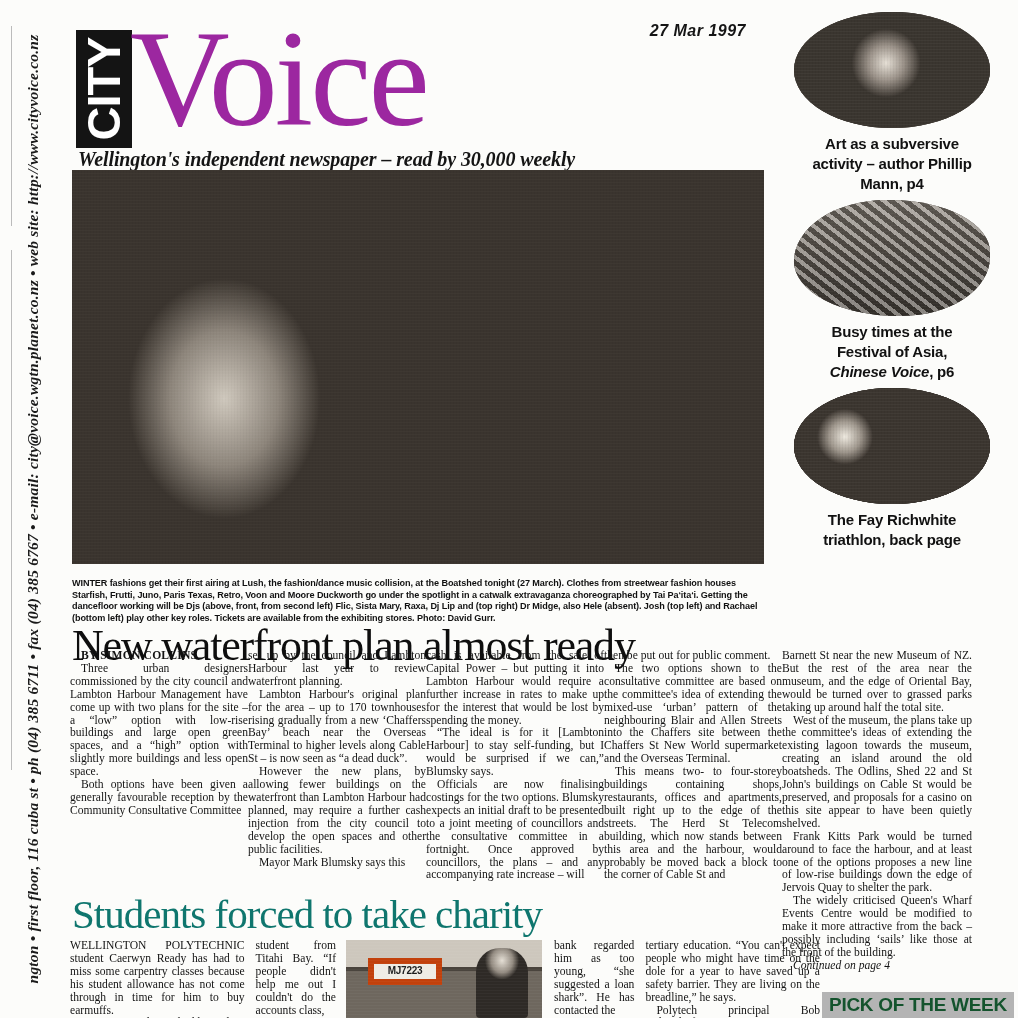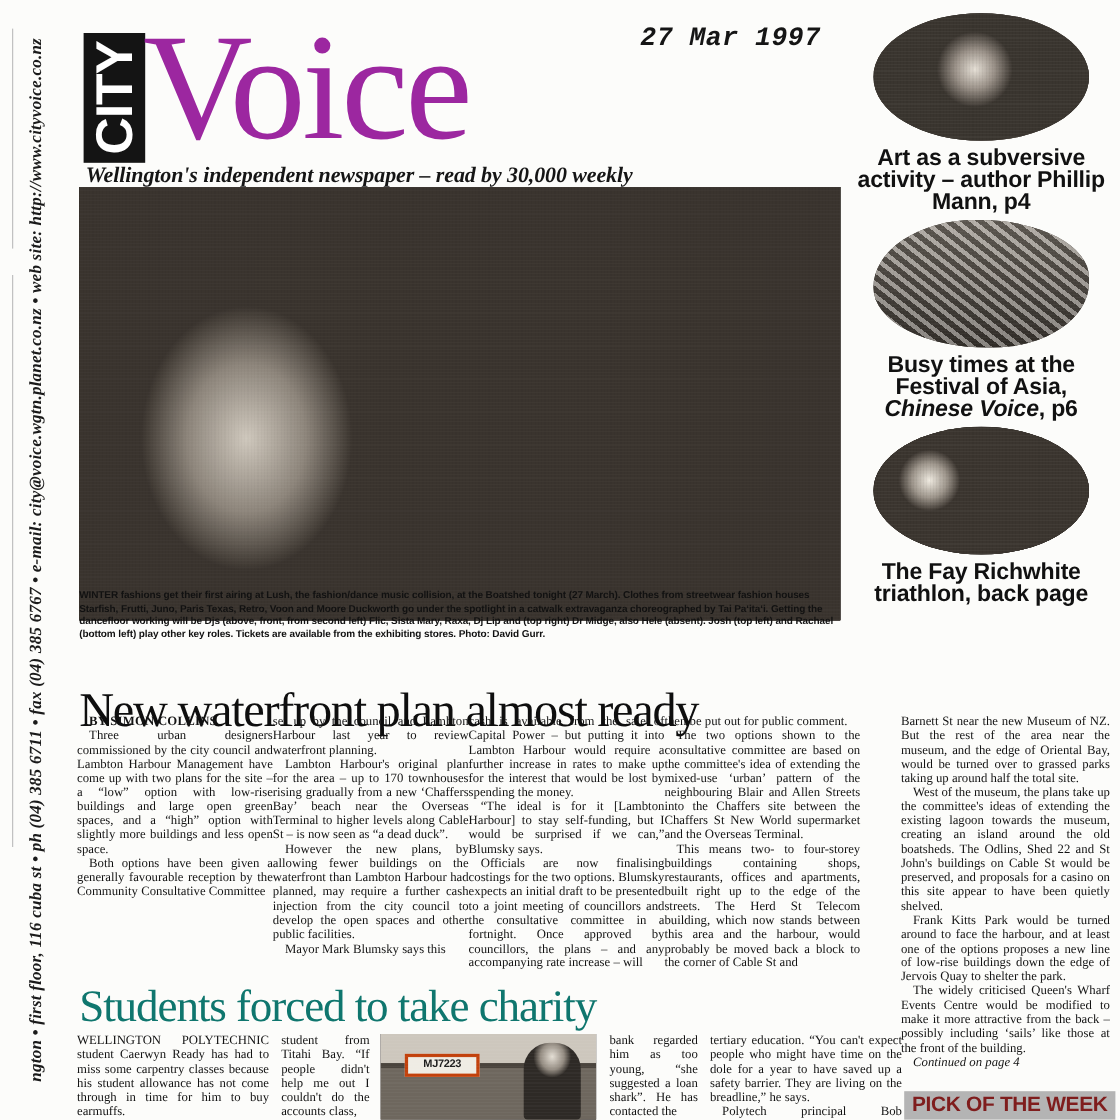--- a/index.html
+++ b/index.html
@@ -51,22 +51,22 @@
     line-height:56px;text-align:center;
   }
   .voice-word{
     position:absolute;left:58px;top:-4px;
     font-family:"Liberation Serif", serif;
     font-size:138px;line-height:138px;font-weight:400;
     color:#9c27a0;letter-spacing:-3px;
   }
   .issue-date{
     position:absolute;right:16px;top:8px;
-    font-family:Liberation Mono, monospace;
-    font-style:italic;font-weight:700;font-size:24px;
+    font-family:Liberation Sans, sans-serif;
+    font-style:italic;font-weight:700;font-size:16px;
     color:#151515;letter-spacing:.5px;text-align:center;
   }
   .tagline{
     position:absolute;left:6px;top:134px;
     font-family:"Liberation Serif", serif;
     font-style:italic;font-weight:700;font-size:20px;
     color:#151515;letter-spacing:-.1px;
   }
 
   
@@ -84,21 +84,21 @@
       radial-gradient(ellipse 105px 140px at 68% 30%, #b5ada2 0%, #6e665e 50%, #262220 84%),
       radial-gradient(ellipse 100px 135px at 84% 72%, #c8c1b6 0%, #7a726a 50%, #282421 84%),
       linear-gradient(150deg,#3d3833 0%,#1e1b19 50%,#4a443d 100%);
   }
   .lead-photo .grain{
     position:absolute;inset:0;opacity:.22;
     background-image:repeating-linear-gradient(0deg, rgba(255,255,255,.10) 0 1px, transparent 1px 3px),
                      repeating-linear-gradient(90deg, rgba(0,0,0,.10) 0 1px, transparent 1px 3px);
   }
   .caption{
-    position:absolute;left:72px;top:536px;width:694px;
+    position:absolute;left:72px;top:578px;width:694px;
     font-family:"Liberation Sans", sans-serif;
     font-weight:700;font-size:9.1px;line-height:11.6px;
     color:#111;letter-spacing:-.1px;text-align:left;
   }
 
   
   .teasers{position:absolute;left:772px;top:12px;width:240px;}
   .teaser{margin-bottom:6px;text-align:center;}
   .oval{
     width:196px;height:116px;margin:0 auto 6px auto;
@@ -118,38 +118,38 @@
       linear-gradient(0deg,#4a443d,#8e867c);}
   .t2{ }
   .t2 .oval{border-radius:48% 52% 46% 54% / 54% 46% 52% 48%;}
   .t3 .t-bg{background:
       radial-gradient(circle 34px at 26% 42%, #efeae0 0%, #9d958b 46%, #3b352f 82%),
       radial-gradient(circle 40px at 52% 36%, #f2ece2 0%, #958d83 46%, #332e29 82%),
       radial-gradient(circle 33px at 77% 56%, #ece6dc 0%, #8e867c 46%, #2e2a25 82%),
       linear-gradient(160deg,#6b635a,#221f1c);}
   .teaser-text{
     font-family:"Liberation Sans", sans-serif;
-    font-weight:700;font-size:21px;line-height:20px;
+    font-weight:700;font-size:15px;line-height:20px;
     color:#111;letter-spacing:-.2px;padding:0 4px;
   }
   .teaser-text .it{font-style:italic;}
 
   
   .hl-main{
     position:absolute;left:72px;top:622px;width:940px;
     font-family:"Liberation Serif", serif;
     font-size:44px;line-height:48px;font-weight:400;
     letter-spacing:-1.2px;color:#0e0e0e;
   }
   .story1{
     position:absolute;left:70px;top:650px;width:944px;height:215px;
     display:flex;
   }
   .col{width:178px;}
-  .col.wide{width:190px;margin-left:37px;}
+  .col.wide{width:190px;}
   .col p{
     margin:0;
     font-family:"Liberation Serif", serif;
     font-size:11.6px;line-height:12.9px;
     text-align:justify;text-indent:11px;
     color:#131313;hyphens:auto;
   }
   .col p.first{text-indent:0;}
   .byline{
     font-family:"Liberation Sans", sans-serif;
@@ -158,21 +158,21 @@
   }
   .contd{
     font-family:"Liberation Serif", serif;font-style:italic;
     font-size:11.4px;text-align:right;margin:2px 0 0 0;
   }
   .pick{
     position:absolute;left:822px;top:992px;width:192px;height:26px;
     background:#b4b4b4;
     font-family:"Liberation Sans", sans-serif;
     font-weight:700;font-size:19px;line-height:26px;
-    text-align:center;color:#7f1d1d;letter-spacing:-.3px;
+    text-align:center;color:#14532d;letter-spacing:-.3px;
   }
 
   
   .hl-second{
     position:absolute;left:72px;top:892px;width:700px;
     font-family:"Liberation Serif", serif;
     font-size:41px;line-height:45px;letter-spacing:-1px;color:#0f766e;
   }
   .story2{
     position:absolute;left:70px;top:940px;width:750px;height:78px;
@@ -189,21 +189,21 @@
   .photo2{
     position:absolute;left:346px;top:940px;width:196px;height:78px;
     overflow:hidden;background:#3a3632;
   }
   .photo2 .p-bg{position:absolute;inset:0;
     background:
       linear-gradient(180deg,#cdc7bd 0 34%, #4a443d 34% 40%, #6e675e 40% 100%),
       linear-gradient(90deg,#8e877d,#3a3531);}
   .photo2 .plate{
     position:absolute;left:22px;top:18px;width:62px;height:15px;
-    background:#efece4;border:3px solid #c2410c;
+    background:#efece4;border:6px solid #c2410c;
     font-family:"Liberation Sans", sans-serif;font-weight:700;
     font-size:10px;line-height:14px;text-align:center;color:#1b1b1b;
     letter-spacing:-.3px;
   }
   .photo2 .figure{
     position:absolute;right:14px;top:8px;width:52px;height:70px;
     background:radial-gradient(ellipse 18px 20px at 50% 18%, #e4ded4 0%, #938b81 60%, #2e2a26 95%),
                linear-gradient(180deg,#2e2a26 0 26%, #1d1a18 26% 100%);
     border-radius:24px 24px 4px 4px;
   }

